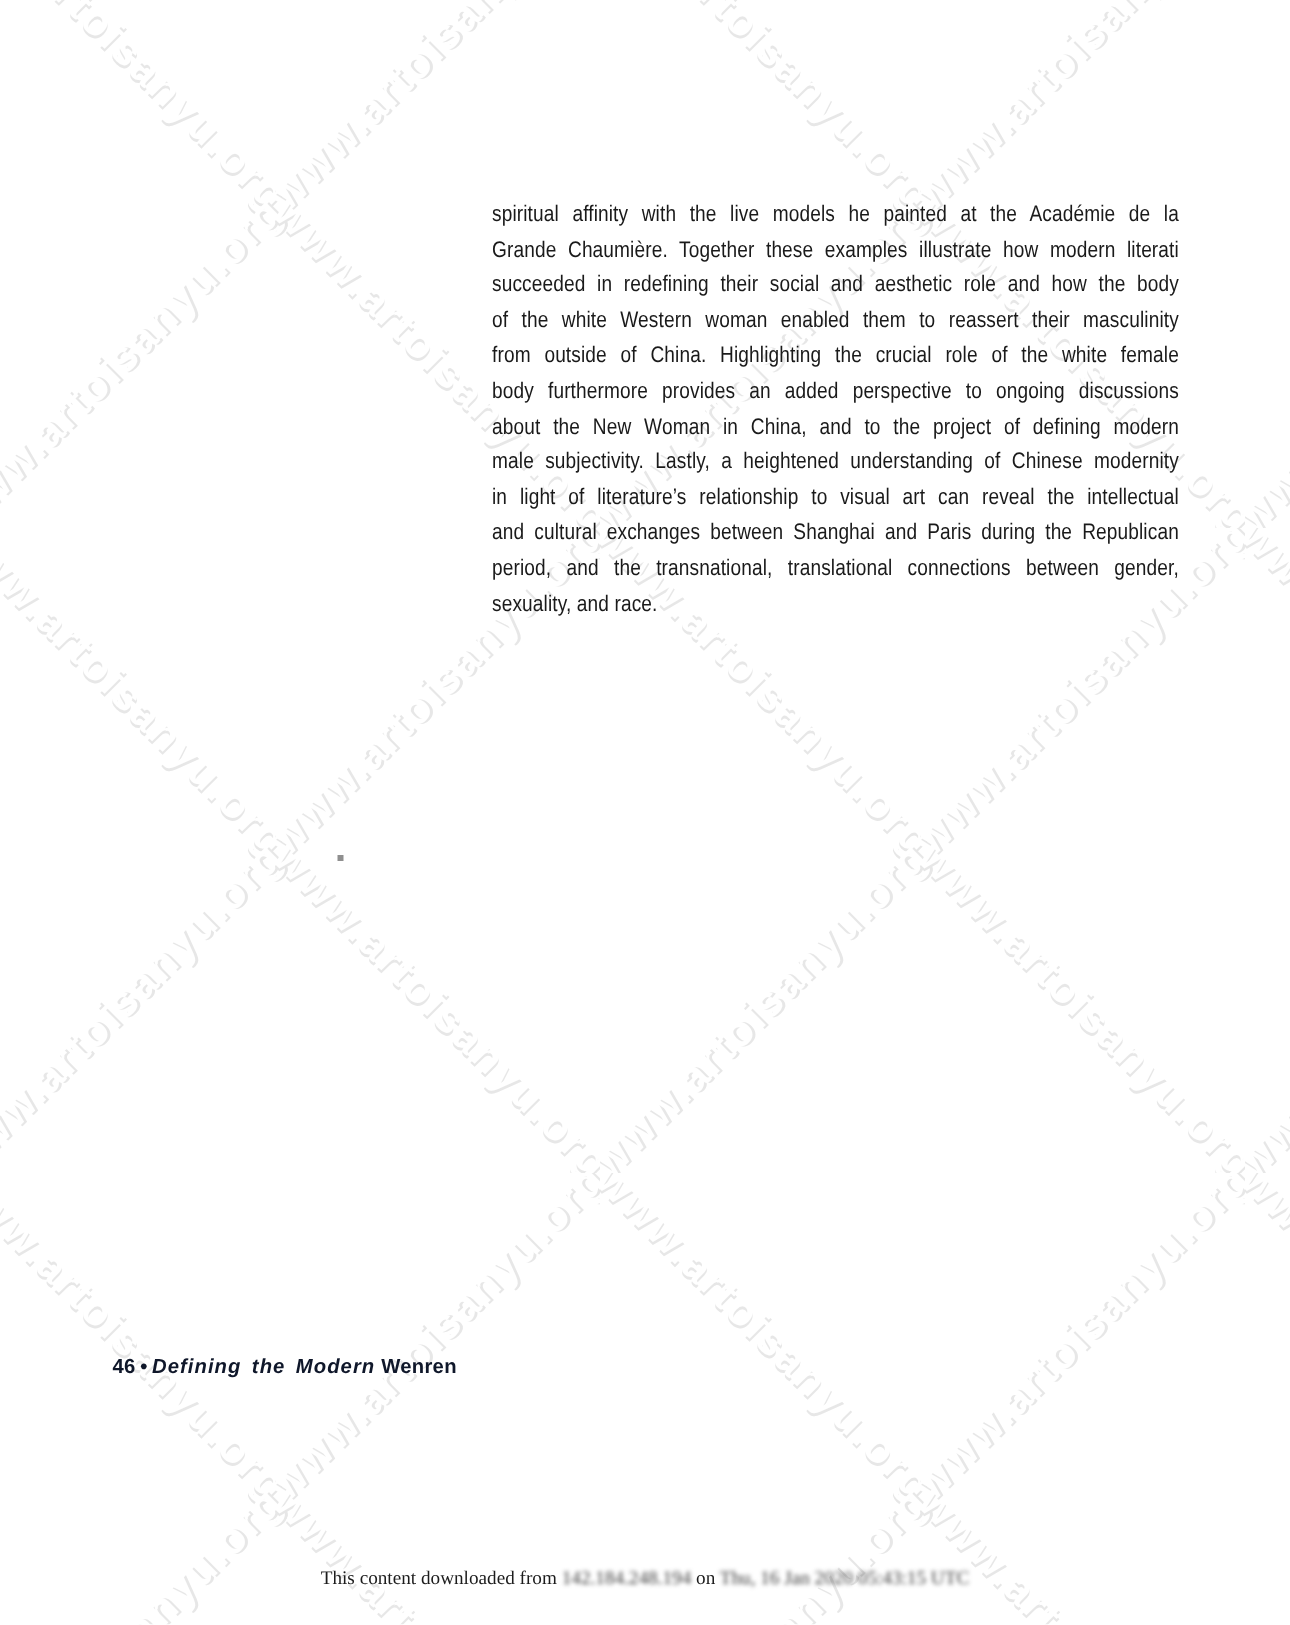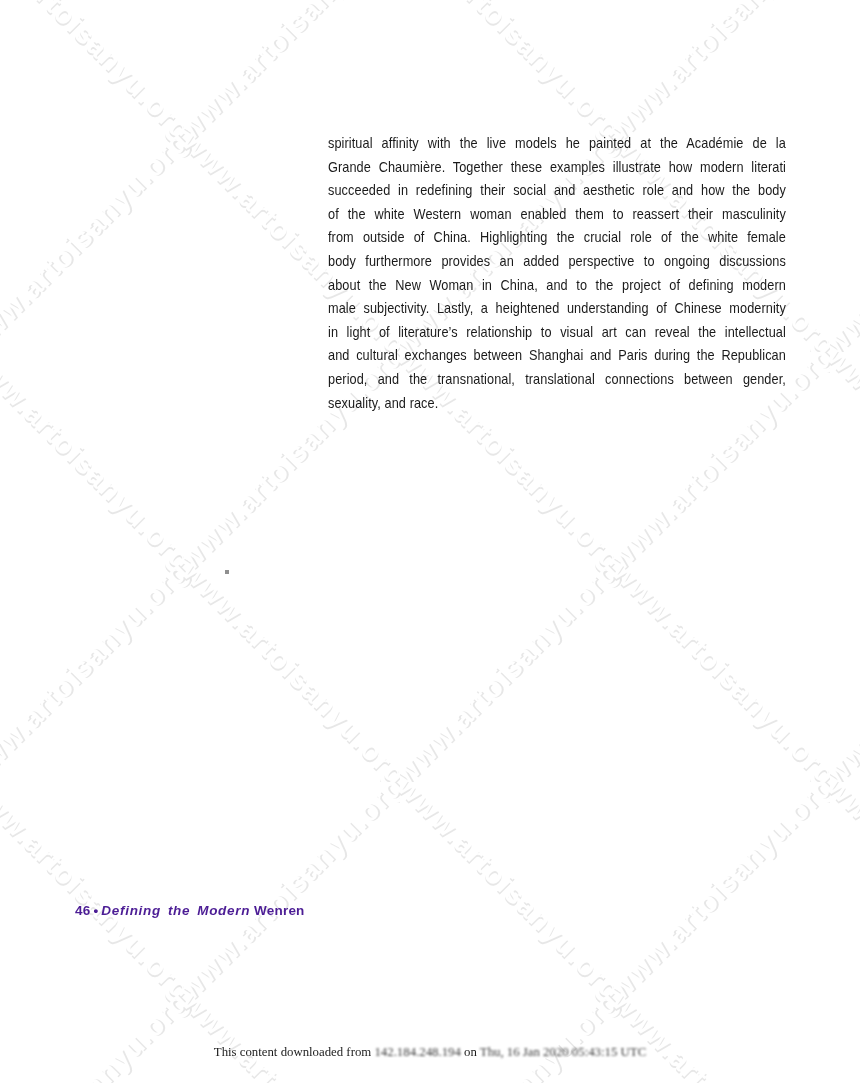--- a/index.html
+++ b/index.html
@@ -32,21 +32,21 @@
     text-align: justify;
     text-align-last: justify;
     overflow: hidden;
     white-space: nowrap;
   }
   .pline.last { text-align-last: left; }
 
   
   .runfoot {
     position: absolute; left: 75px; top: 903px;
-    font-size: 13.5px; font-weight: bold; color: #4c1d95;
+    font-size: 13.5px; font-weight: bold; color: #0f172a;
     letter-spacing: 0.2px; z-index: 2;
   }
   .runfoot .ital { font-style: italic; letter-spacing: 0.7px; word-spacing: 2.5px; }
   .runfoot .sep { padding: 0 3px; }
 
   
   .jstor {
     position: absolute; left: 0; top: 1046px; width: 860px;
     text-align: center;
     font-family: "Liberation Serif", serif;

